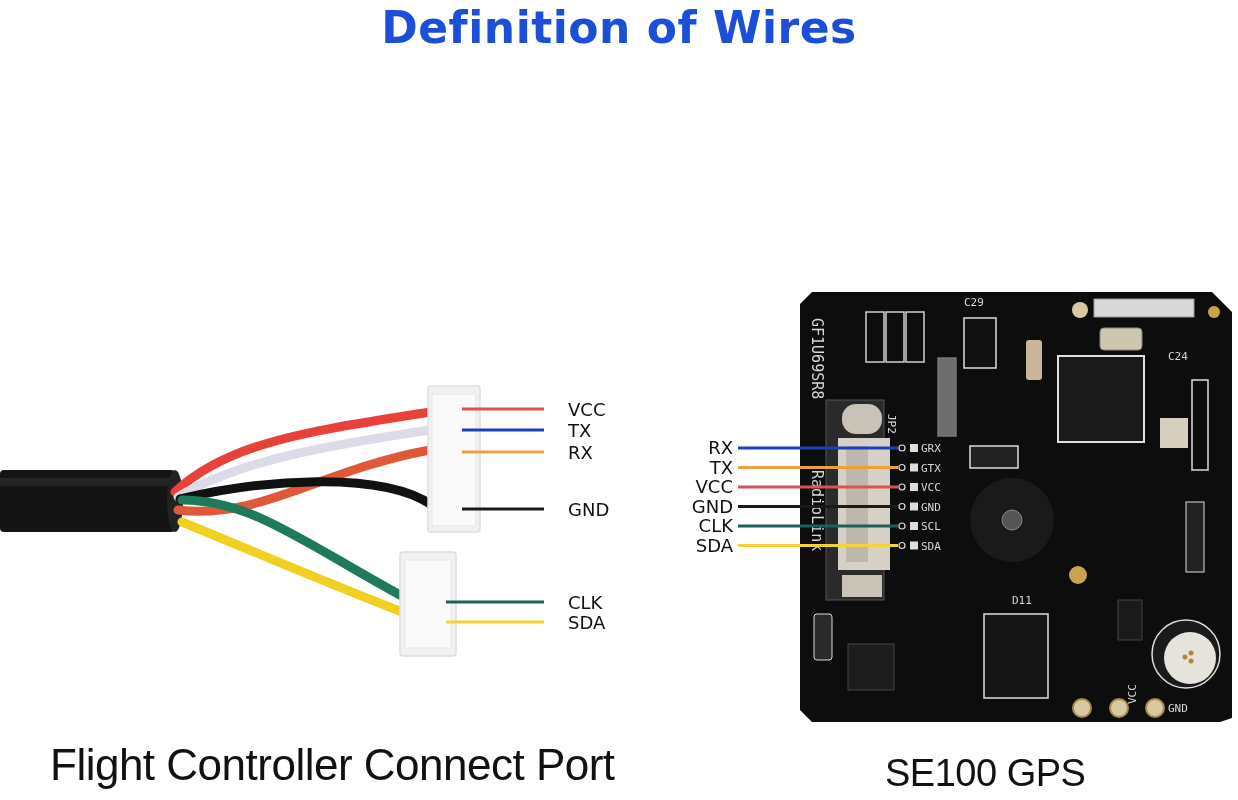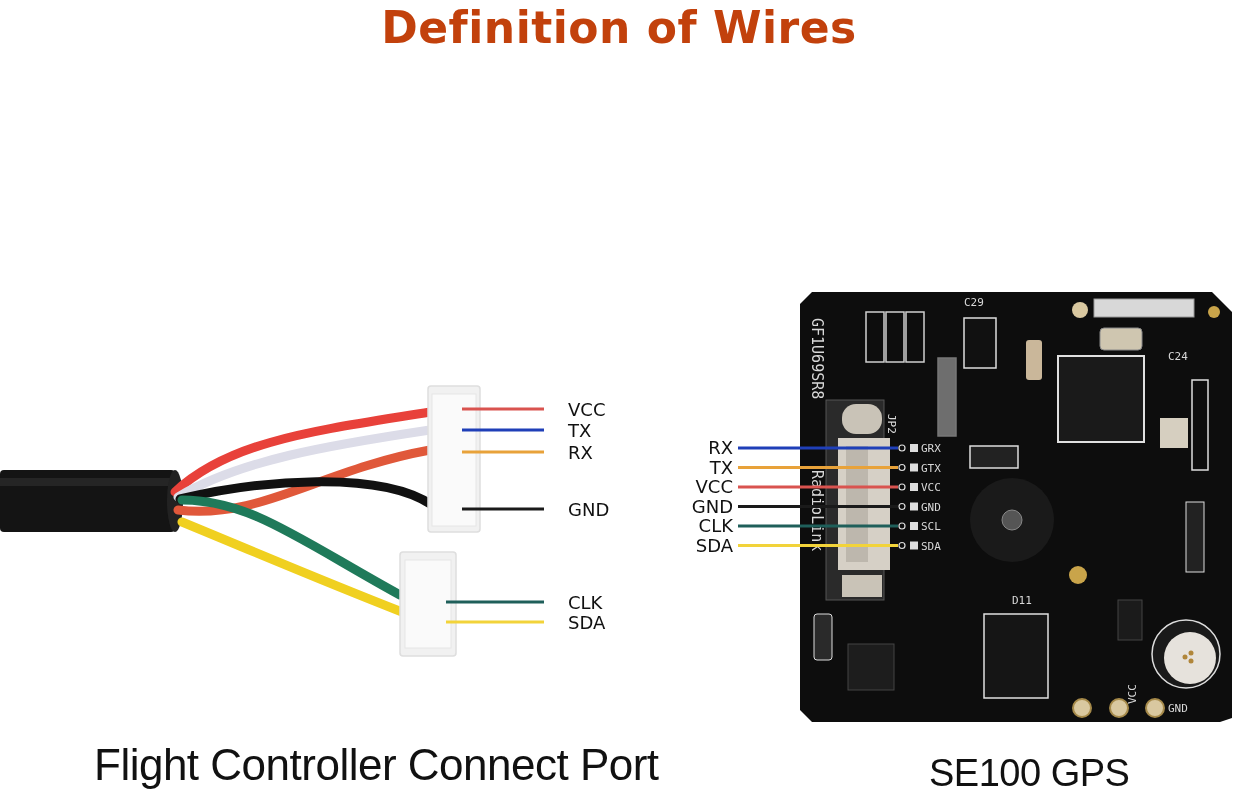--- a/index.html
+++ b/index.html
@@ -1,18 +1,18 @@
 <!DOCTYPE html>
 <html><head>
 <meta charset="utf-8">
 <style>
   html, body { margin:0; padding:0; background:#ffffff; }
   body { width:1238px; height:800px; position:relative; overflow:hidden; font-family:"DejaVu Sans", sans-serif; color:#111; }
-  .title { position:absolute; left:0; width:1238px; top:2px; text-align:center; font-family:"DejaVu Sans", sans-serif; font-weight:bold; font-size:44px; letter-spacing:0.5px; color:#c2410c; }
-  .caption { position:absolute; font-family:"Liberation Sans", sans-serif; font-size:44px; color:#111; letter-spacing:-0.5px;margin-left:44px; }
+  .title { position:absolute; left:0; width:1238px; top:2px; text-align:center; font-family:"DejaVu Sans", sans-serif; font-weight:bold; font-size:44px; letter-spacing:0.5px; color:#1d4ed8; }
+  .caption { position:absolute; font-family:"Liberation Sans", sans-serif; font-size:44px; color:#111; letter-spacing:-0.5px; }
   .cap-left { left:50px; top:740px; }
   .cap-right { left:885px; top:752px; font-size:38px; }
   svg { position:absolute; left:0; top:0; }
   .pinlbl { font-family:"DejaVu Sans", sans-serif; font-size:18px; fill:#111; }
   .silk { font-family:"DejaVu Sans Mono", monospace; fill:#d8d8d8; }
 </style>
 </head>
 <body>
 
 <div class="title">Definition of Wires</div>

